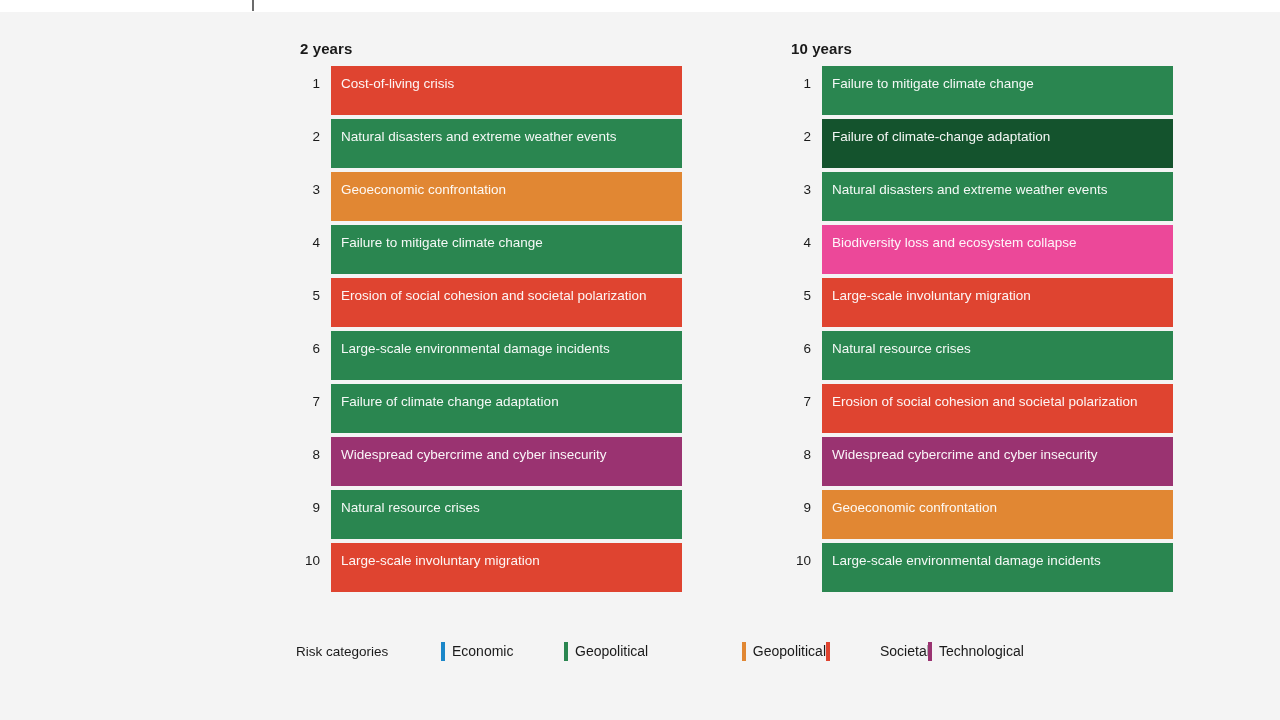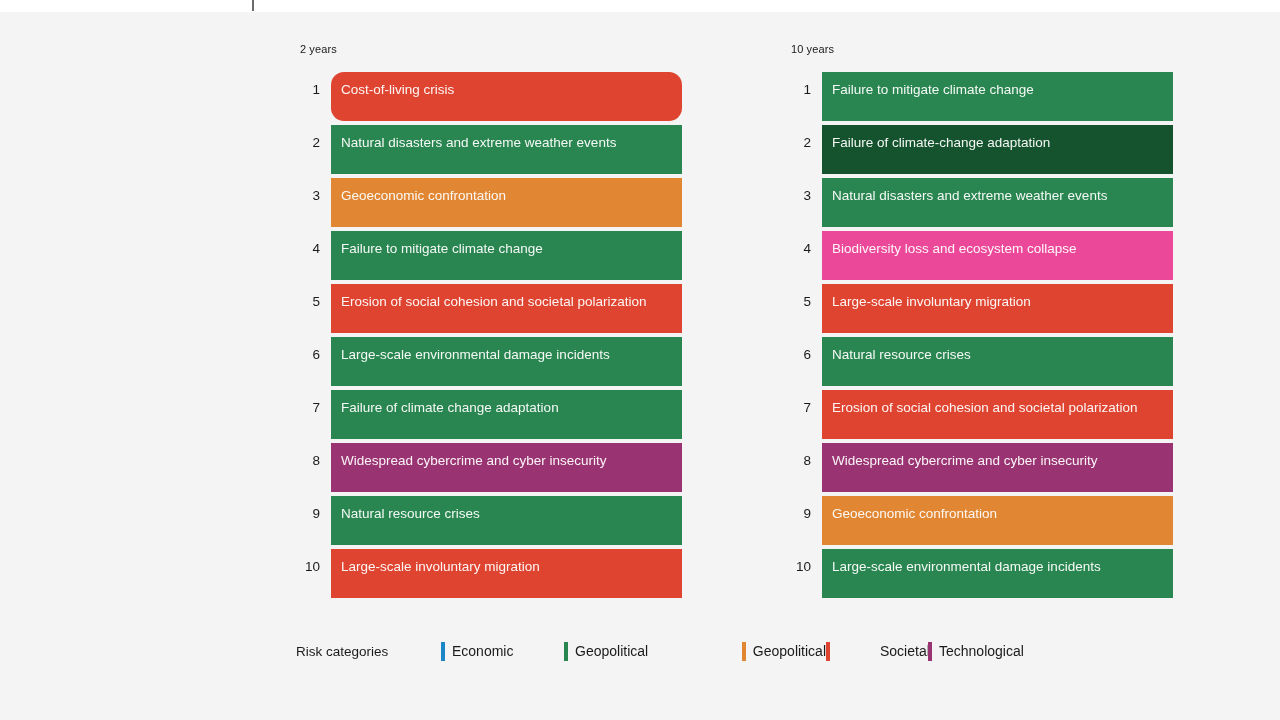--- a/index.html
+++ b/index.html
@@ -42,25 +42,25 @@
     height: 720px;
   }
   .column {
     position: absolute;
     top: 40px;
   }
   .column.left  { left: 292px; width: 390px; }
   .column.right { left: 783px; width: 390px; }
 
   .col-title {
-    font-size: 11px;
-    font-weight: normal;
+    font-size: 15px;
+    font-weight: bold;
     color: #1a1a1a;
     letter-spacing: 0.1px;
-    margin: 0 0 14px 8px;
+    margin: 0 0 8px 8px;
     height: 18px;
     line-height: 18px;
   }
 
   .rows { position: relative; }
 
   .row {
     position: relative;
     display: flex;
     align-items: stretch;
@@ -133,21 +133,21 @@
   <div class="page-bg"></div>
   <div class="top-caret"></div>
 
   <div class="columns">
 
     <div class="column left">
       <div class="col-title">2 years</div>
       <div class="rows">
           <div class="row">
             <div class="rank">1</div>
-            <div class="bar" style="background: rgb(223, 68, 48); min-height: 49px; border-radius: 13px;">
+            <div class="bar" style="background: rgb(223, 68, 48); min-height: 49px;">
               <span class="bar-label">Cost-of-living crisis</span>
             </div>
           </div>
           <div class="row">
             <div class="rank">2</div>
             <div class="bar" style="background: rgb(42, 134, 80); min-height: 49px;">
               <span class="bar-label">Natural disasters and extreme weather events</span>
             </div>
           </div>
           <div class="row">

